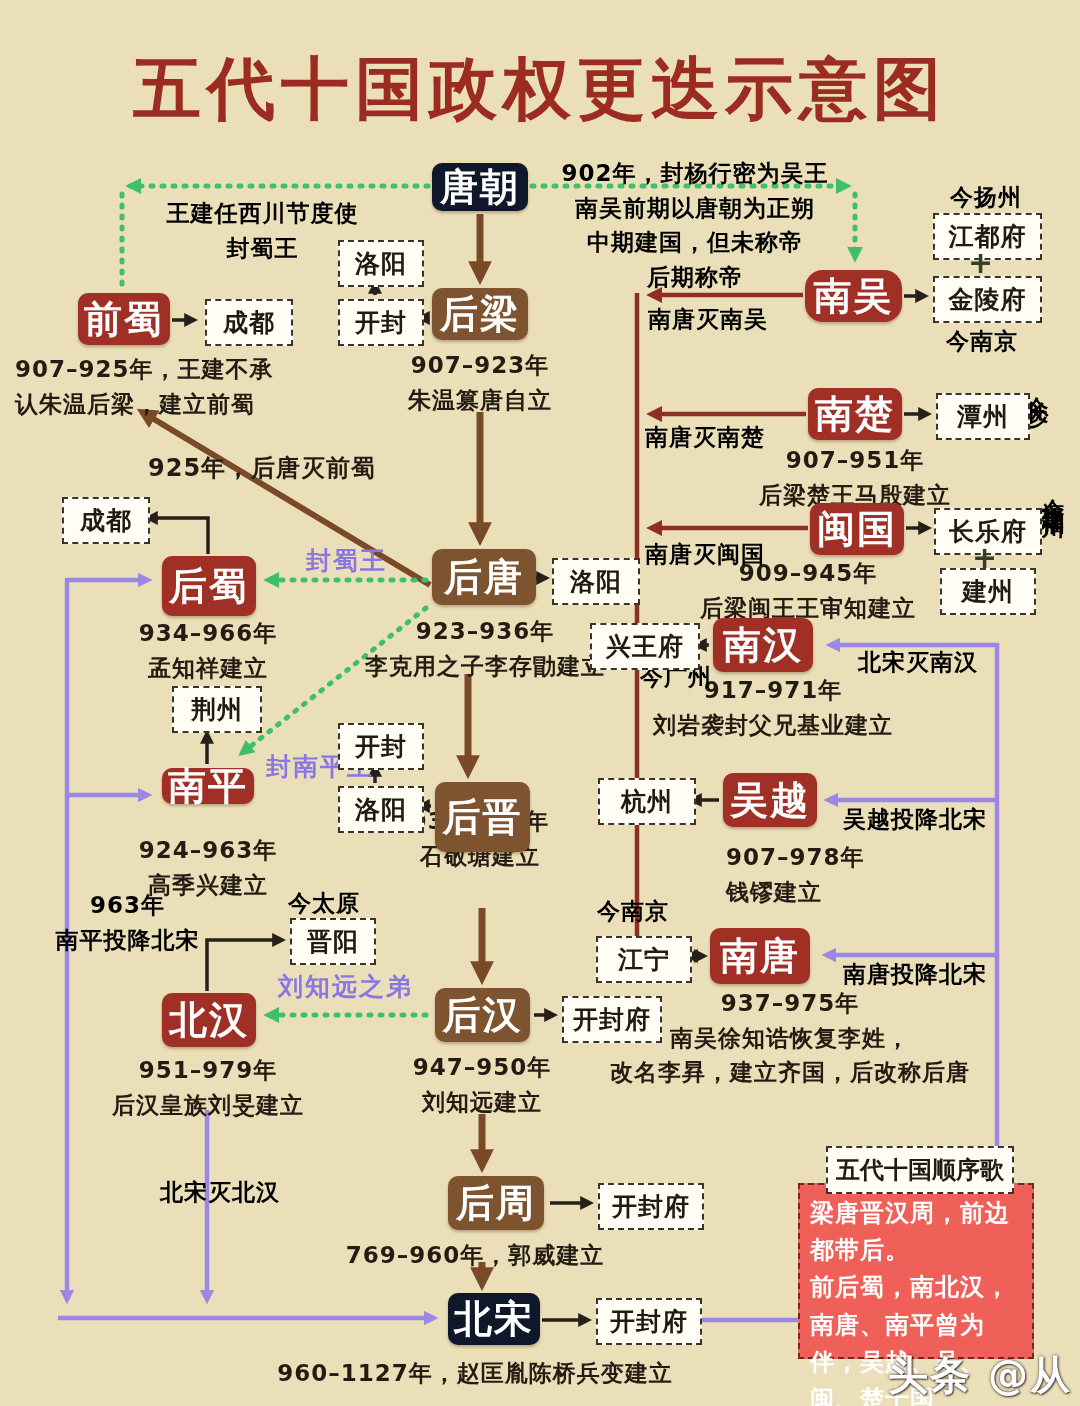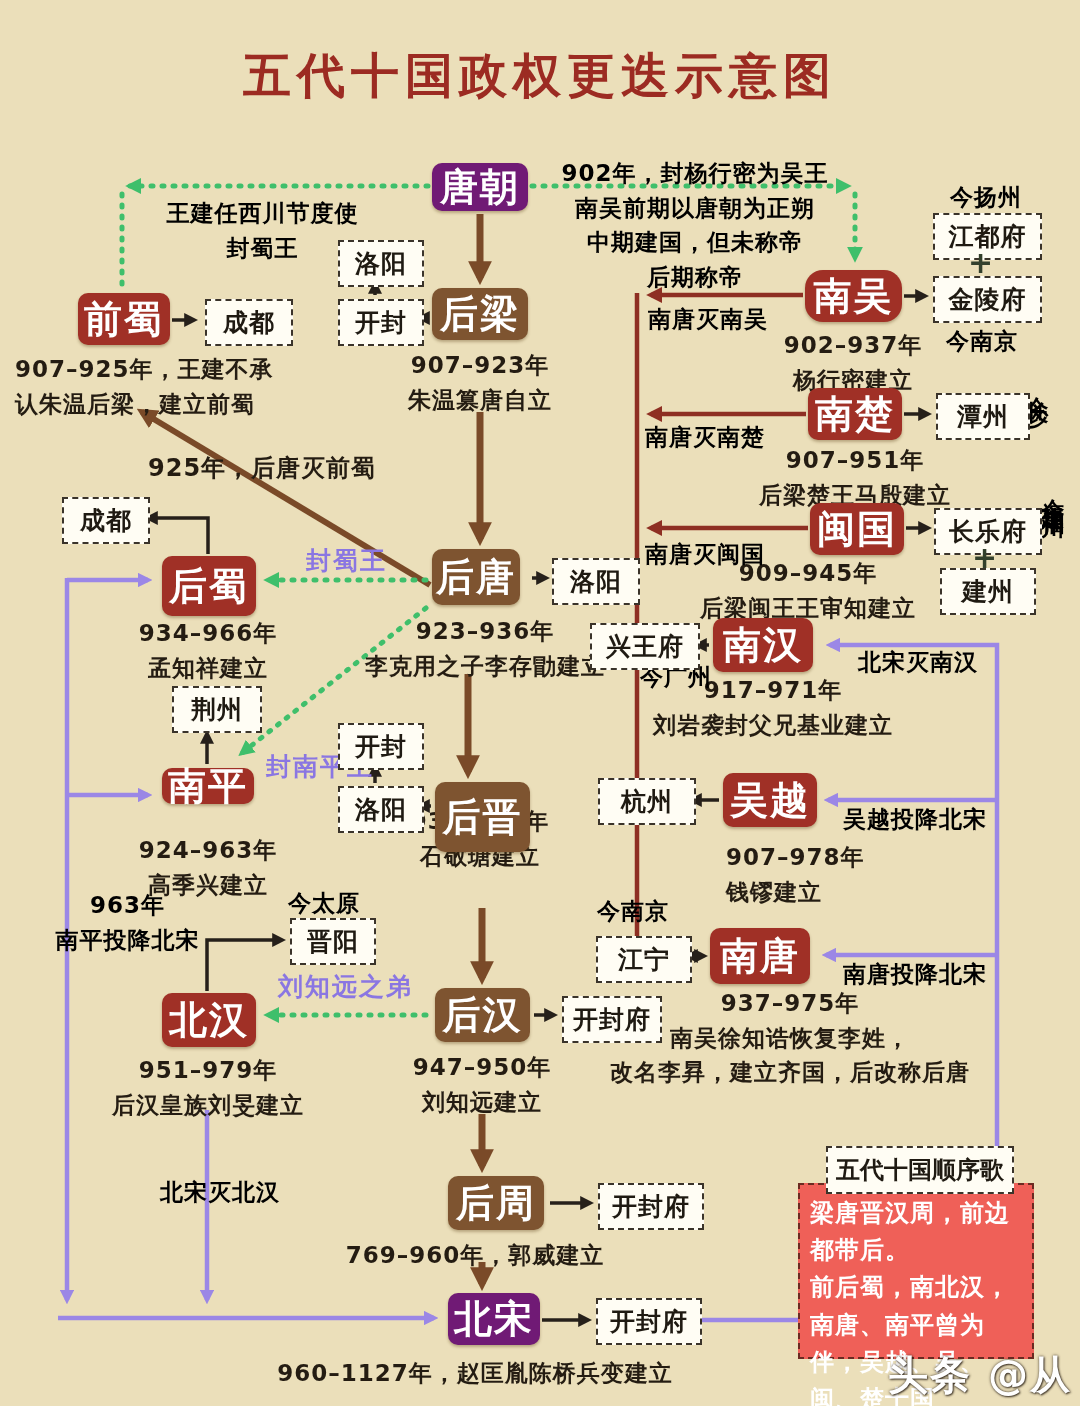--- a/index.html
+++ b/index.html
@@ -6,31 +6,31 @@
   #canvas{
     position:relative;width:1080px;height:1406px;margin:0 auto;
     background:#ebdfba;overflow:hidden;
     font-family:"DejaVu Sans","Liberation Sans",sans-serif;
   }
   .abs{position:absolute;}
   #lines{position:absolute;left:0;top:0;z-index:1;}
   .layer{position:absolute;left:0;top:0;width:100%;height:100%;z-index:2;}
   .page-title{
     width:100%;text-align:center;top:44px;left:0;
-    font-size:48px;font-weight:800;color:#9c2b22;letter-spacing:6px;
+    font-size:68px;font-weight:800;color:#9c2b22;letter-spacing:6px;
   }
   .regime{
     display:flex;align-items:center;justify-content:center;
     color:#fff;font-size:38px;font-weight:800;letter-spacing:2px;
     border-radius:10px;box-shadow:0 2px 3px rgba(90,60,20,.35);
     z-index:3;
   }
   .regime.brown{background:#7e5430;}
   .regime.red{background:#a03026;}
-  .regime.purple{background:#701a75;}
+  .regime.purple{background:#0f172a;}
   .regime.rounder{border-radius:18px;}
   .city{
     background:#fffdf4;border:2px dashed #3a332a;color:#1f1a12;
     font-size:25px;font-weight:700;text-align:center;
     padding:5px 4px;letter-spacing:1px;z-index:3;
   }
   .desc{
     color:#241c12;font-size:23px;font-weight:700;line-height:1.5;
     white-space:pre-line;text-align:center;letter-spacing:1px;z-index:2;
   }
@@ -140,21 +140,21 @@
       <path d="M997 955 H826" marker-end="url(#aPurple)"></path>
     </g>
   </svg>
 
   <div class="layer">
 
     <div class="abs page-title">五代十国政权更迭示意图</div>
 
     <div class="abs regime purple" style="left:432px;top:163px;width:96px;height:48px">唐朝</div>
     <div class="abs regime brown" style="left:432px;top:288px;width:96px;height:52px">后梁</div>
-    <div class="abs regime brown" style="left:432px;top:549px;width:88px;height:56px">后唐</div>
+    <div class="abs regime brown" style="left:432px;top:549px;width:104px;height:56px">后唐</div>
     <div class="abs regime brown" style="left:435px;top:782px;width:95px;height:70px">后晋</div>
     <div class="abs regime brown" style="left:435px;top:988px;width:95px;height:54px">后汉</div>
     <div class="abs regime brown" style="left:448px;top:1176px;width:96px;height:54px">后周</div>
     <div class="abs regime purple" style="left:448px;top:1293px;width:92px;height:52px">北宋</div>
     <div class="abs regime red" style="left:78px;top:293px;width:92px;height:52px">前蜀</div>
     <div class="abs regime red" style="left:162px;top:556px;width:94px;height:60px">后蜀</div>
     <div class="abs regime red" style="left:162px;top:768px;width:92px;height:36px">南平</div>
     <div class="abs regime red" style="left:162px;top:993px;width:94px;height:54px">北汉</div>
     <div class="abs regime red rounder" style="left:805px;top:270px;width:97px;height:52px">南吴</div>
     <div class="abs regime red" style="left:808px;top:388px;width:94px;height:52px">南楚</div>
@@ -174,22 +174,20 @@
     <div class="abs desc" style="left:335px;top:1238px;width:280px">769–960年，郭威建立</div>
     <div class="abs desc" style="left:250px;top:1356px;width:450px">960–1127年，赵匡胤陈桥兵变建立</div>
     <div class="abs desc left" style="left:15px;top:352px;width:340px">907–925年，王建不承
 认朱温后梁，建立前蜀</div>
     <div class="abs desc" style="left:83px;top:616px;width:250px">934–966年
 孟知祥建立</div>
     <div class="abs desc" style="left:83px;top:833px;width:250px">924–963年
 高季兴建立</div>
     <div class="abs desc" style="left:58px;top:1053px;width:300px">951–979年
 后汉皇族刘旻建立</div>
-    <div class="abs desc" style="left:728px;top:328px;width:250px">902–937年
-杨行密建立</div>
     <div class="abs desc" style="left:730px;top:443px;width:250px">907–951年
 后梁楚王马殷建立</div>
     <div class="abs desc" style="left:668px;top:556px;width:280px">909–945年
 后梁闽王王审知建立</div>
     <div class="abs desc" style="left:638px;top:673px;width:270px">917–971年
 刘岩袭封父兄基业建立</div>
     <div class="abs desc left" style="left:726px;top:840px;width:200px">907–978年
 钱镠建立</div>
     <div class="abs desc" style="left:580px;top:986px;width:420px">937–975年
 南吴徐知诰恢复李姓，

